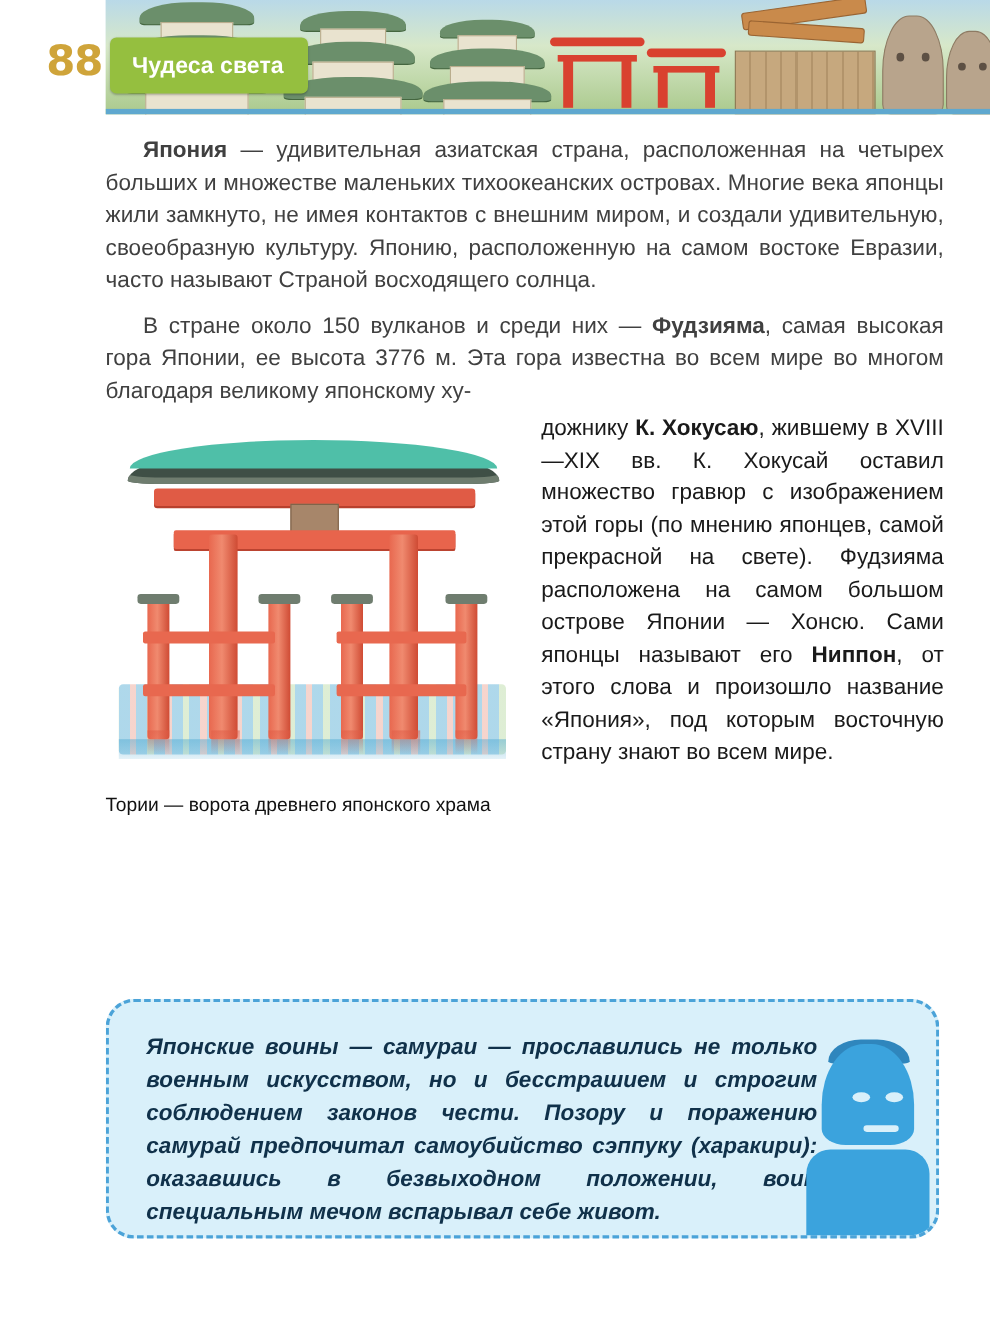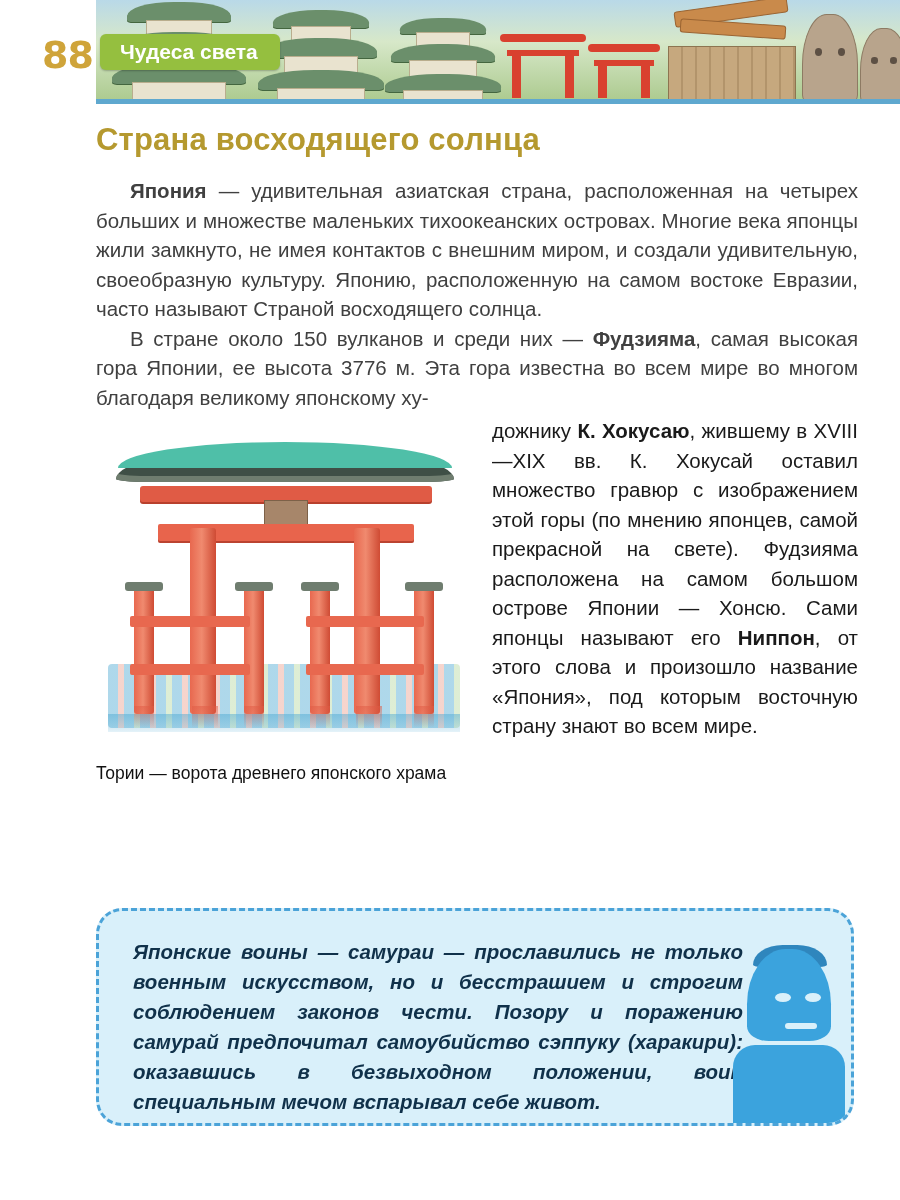--- a/index.html
+++ b/index.html
@@ -125,21 +125,21 @@
     font-size: 38px;
     font-weight: bold;
     color: #cfa43a;
     letter-spacing: -1px;
     font-family: "DejaVu Sans", sans-serif;
   }
   .chapter-tab {
     position: absolute;
     left: 100px;
     top: 34px;
-    height: 36px;
+    height: 51px;
     padding: 0 22px 0 20px;
     display: flex;
     align-items: center;
     background: #95bf3f;
     border-radius: 6px;
     box-shadow: 0 1px 2px rgba(0,0,0,.25);
   }
   .chapter-tab span {
     color: #ffffff;
     font-size: 21px;
@@ -162,21 +162,21 @@
     letter-spacing: .2px;
   }
   p.body-text {
     margin: 0 0 0 0;
     font-size: 20.5px;
     line-height: 29.5px;
     text-align: justify;
     text-indent: 34px;
     color: #404040;
   }
-  p.body-text + p.body-text { margin-top: 0; }
+  p.body-text + p.body-text { margin-top: 12px; }
   .b { font-weight: bold; }
 
   
   .wrap-region {
     position: relative;
     margin-top: 4px;
     min-height: 400px;
   }
   .figure {
     float: left;
@@ -412,21 +412,20 @@
   <div class="banner-bottom-line"></div>
 </div>
 
 <div class="page-number">88</div>
 <div class="chapter-tab">
   <span>Чудеса света</span>
 </div>
 
 <div class="content">
 
-  <h1 class="article-title">Страна восходящего солнца</h1>
 
   <p class="body-text"><span class="b">Япония</span><span> — удивительная азиатская страна, расположенная на четырех больших и множестве маленьких тихоокеанских островах. Многие века японцы жили замкнуто, не имея контактов с внешним миром, и создали удивительную, своеобразную культуру. Японию, расположенную на самом востоке Евразии, часто называют Страной восходящего солнца.</span></p>
 
   <p class="body-text"><span>В стране около 150 вулканов и среди них — </span><span class="b">Фудзияма</span><span>, самая высокая гора Японии, ее высота 3776 м. Эта гора известна во всем мире во многом благодаря великому японскому ху-</span></p>
 
   <div class="wrap-region">
 
     <figure class="figure">
       <div class="figure-img">
         <div class="ill-water"></div>

